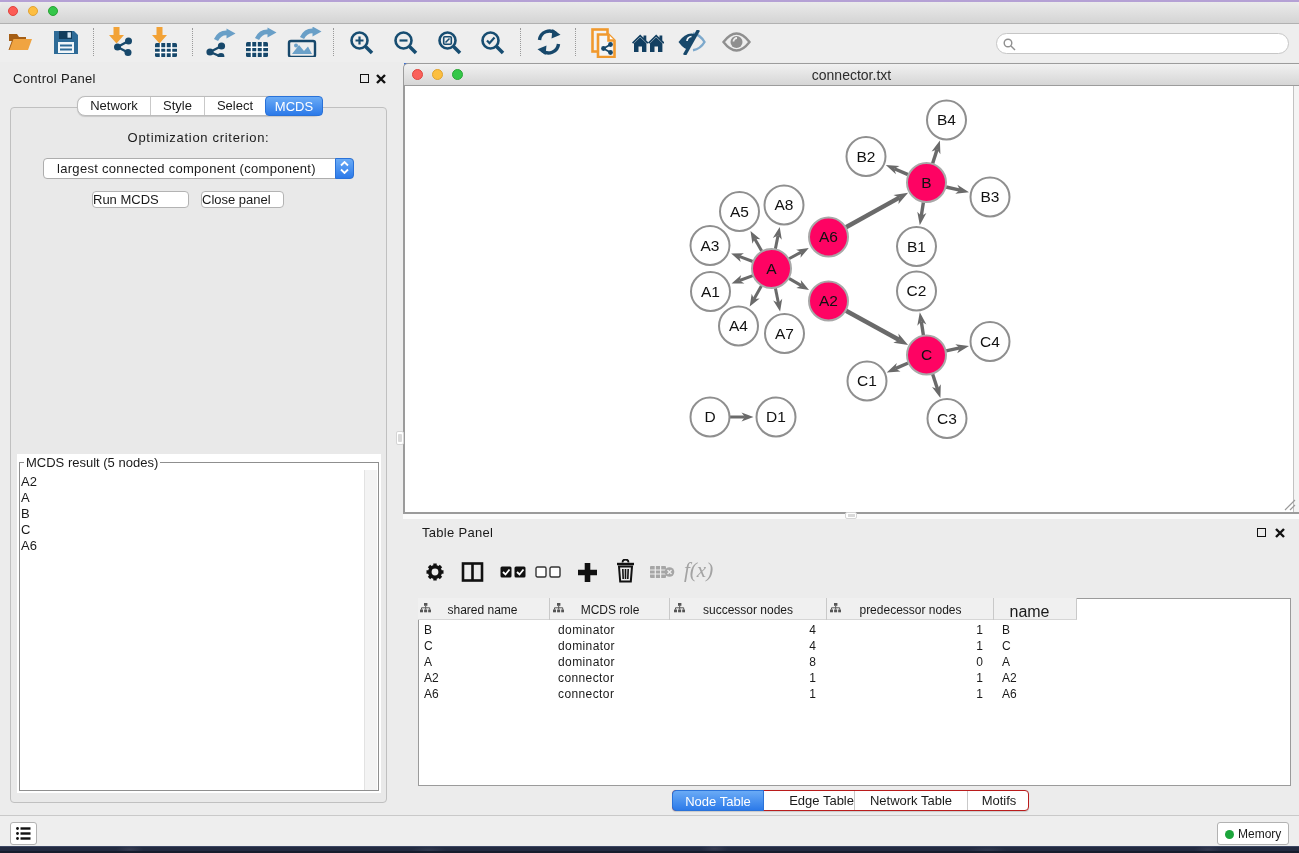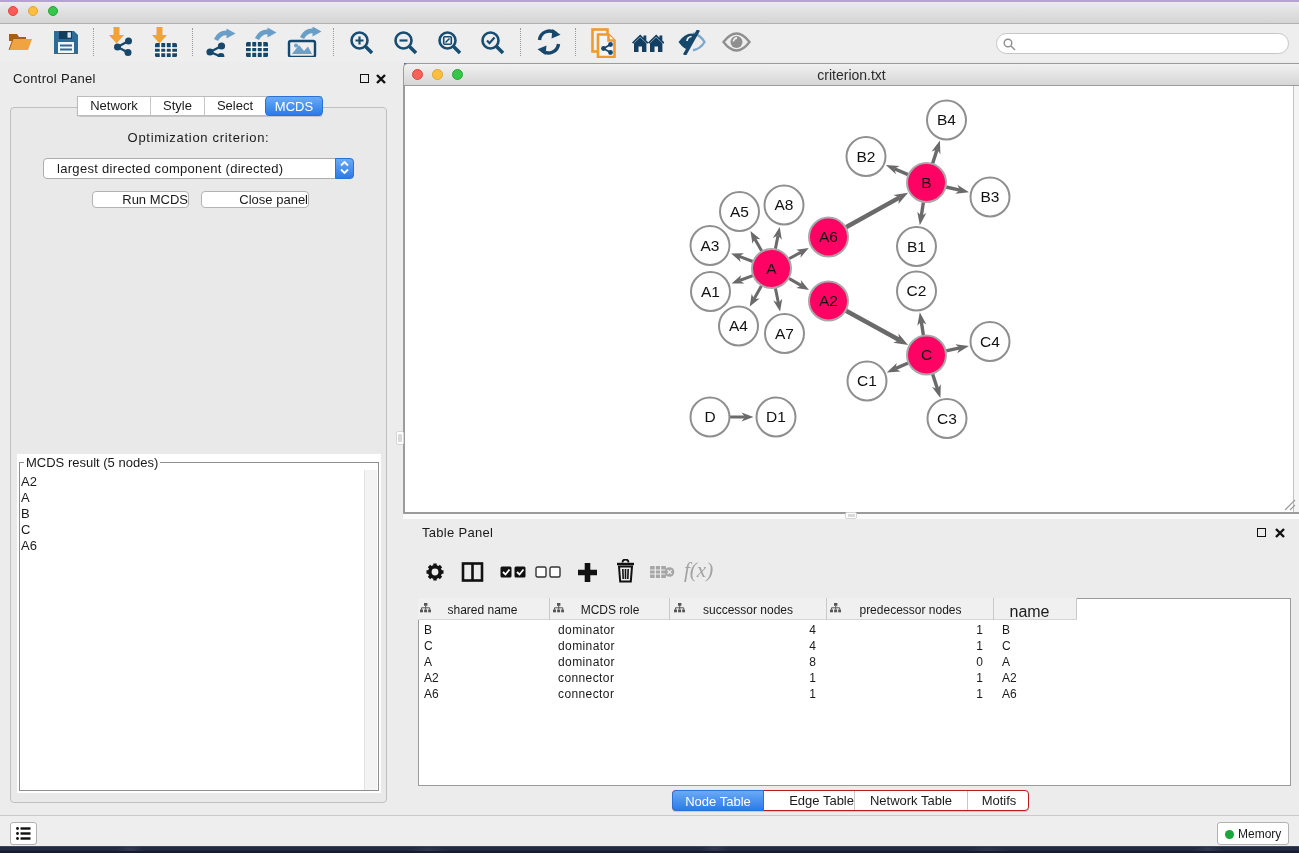--- a/index.html
+++ b/index.html
@@ -1,21 +1,21 @@
 <!DOCTYPE html>
 <html><head><meta charset="utf-8"><style>
 *{margin:0;padding:0;box-sizing:border-box}
 html,body{width:1299px;height:853px;overflow:hidden}
 body{font-family:"Liberation Sans",sans-serif;background:#ececec;position:relative;font-size:13px;color:#1a1a1a}
 .abs{position:absolute}
 .tl{position:absolute;width:12px;height:12px;border-radius:50%;top:7px}
 .sep{position:absolute;top:28px;height:28px;border-left:1px dotted #9a9a9a}
 .ticon{position:absolute;top:29px}
 svg{display:block}
-.btn{position:absolute;background:#fff;border:1px solid #b3b3b3;border-radius:4px;text-align:right;font-size:13px}
+.btn{position:absolute;background:#fff;border:1px solid #b3b3b3;border-radius:4px;text-align:left;font-size:13px}
 </style></head>
 <body>
 
 <div class="abs" style="left:0;top:0;width:1299px;height:2px;background:#b5a1d5"></div>
 
 <div class="abs" style="left:0;top:2px;width:1299px;height:22px;background:linear-gradient(#ebebeb,#d4d4d4);border-bottom:1px solid #b1b1b1;border-radius:5px 5px 0 0">
   <div class="tl" style="left:8px;top:4px;width:10px;height:10px;background:#fc5c56;border:1px solid #e1443e"></div>
   <div class="tl" style="left:28px;top:4px;width:10px;height:10px;background:#fdbe41;border:1px solid #e2a334"></div>
   <div class="tl" style="left:48px;top:4px;width:10px;height:10px;background:#35c64a;border:1px solid #2aa335"></div>
 </div>
@@ -179,51 +179,51 @@
 
 <div class="abs" style="left:0;top:62px;width:404px;height:753px;background:#ececec"></div>
 <div class="abs" style="left:13px;top:71px;font-size:13px;letter-spacing:.3px;color:#1a1a1a">Control Panel</div>
 <div class="abs" style="left:360px;top:74px;width:9px;height:9px;border:1.5px solid #111"></div>
 <svg class="abs" style="left:375px;top:73px" width="12" height="12" viewBox="0 0 12 12">
     <path d="M2 2 L10 10 M10 2 L2 10" stroke="#111" stroke-width="2.4"></path>
   </svg>
 
 <div class="abs" style="left:10px;top:107px;width:377px;height:696px;background:#e9e9e9;border:1px solid #c0c0c0;border-radius:4px"></div>
 
-<div class="abs" style="left:77px;top:96px;width:245px;height:20px;background:#fff;border:1px solid #bcbcbc;border-radius:0;box-shadow:0 0.5px 1px rgba(0,0,0,.15)">
+<div class="abs" style="left:77px;top:96px;width:245px;height:20px;background:#fff;border:1px solid #bcbcbc;border-radius:8px;box-shadow:0 0.5px 1px rgba(0,0,0,.15)">
   <div class="abs" style="left:0;top:0;width:73px;height:18px;line-height:18px;text-align:center;border-right:1px solid #c9c9c9">Network</div>
   <div class="abs" style="left:73px;top:0;width:54px;height:18px;line-height:18px;text-align:center;border-right:1px solid #c9c9c9">Style</div>
   <div class="abs" style="left:127px;top:0;width:60px;height:18px;line-height:18px;text-align:center">Select</div>
   <div class="abs" style="left:187px;top:-1px;width:58px;height:20px;line-height:20px;text-align:center;background:linear-gradient(#6aabf6,#2c7ae9);color:#fff;border-radius:4px;border:1px solid #2a72d8">MCDS</div>
 </div>
 <div class="abs" style="left:10px;top:130px;width:377px;text-align:center;font-size:13px;letter-spacing:.7px">Optimization criterion:</div>
 
 <div class="abs" style="left:43px;top:158px;width:311px;height:21px;background:#fff;border:1px solid #adadad;border-radius:4px">
-  <div class="abs" style="left:13px;top:2px;font-size:13px;letter-spacing:.3px">largest directed component (directed)</div>
+  <div class="abs" style="left:13px;top:2px;font-size:13px;letter-spacing:.3px">largest connected component (component)</div>
   <div class="abs" style="right:-1px;top:-1px;width:19px;height:21px;background:linear-gradient(#6aabf6,#2c7ae9);border-radius:0 4px 4px 0;border:1px solid #2a72d8">
     <svg width="11" height="13" viewBox="0 0 11 13" style="position:absolute;left:3px;top:2px">
         <path d="M2 4.5 L5.5 1 L9 4.5 M2 8.5 L5.5 12 L9 8.5" stroke="#fff" stroke-width="1.8" fill="none"></path>
       </svg>
   </div>
 </div>
 <div class="btn" style="left:92px;top:191px;width:97px;height:17px;line-height:16px">Run MCDS</div>
-<div class="btn" style="left:201px;top:191px;width:108px;height:17px;line-height:16px">Close panel</div>
+<div class="btn" style="left:201px;top:191px;width:83px;height:17px;line-height:16px">Close panel</div>
 
 <div class="abs" style="left:17px;top:454px;width:364px;height:339px;background:#fff"></div>
 <div class="abs" style="left:19px;top:462px;width:360px;height:329px;border:1px solid #8f8f8f"></div>
 <div class="abs" style="left:24px;top:455px;background:#fff;padding:0 2px;font-size:13px">MCDS result (5 nodes)</div>
 <div class="abs" style="left:21px;top:474px;font-size:13px;line-height:16px">A2<br>A<br>B<br>C<br>A6</div>
 <div class="abs" style="left:364px;top:470px;width:13px;height:320px;background:#f3f3f3;border-left:1px solid #e2e2e2"></div>
 
 <div class="abs" style="left:404px;top:63px;width:6px;height:6px;background:#3a6fd8"></div>
 <div class="abs" style="left:403px;top:63px;width:896px;height:23px;background:linear-gradient(#f1f1f1,#d6d6d6);border:1px solid #9c9c9c;border-right:none;border-radius:5px 0 0 0">
   <div class="tl" style="left:8px;top:5px;width:11px;height:11px;background:#fa615b;border:1px solid #df463f"></div>
   <div class="tl" style="left:28px;top:5px;width:11px;height:11px;background:#fcbf40;border:1px solid #e0a42f"></div>
   <div class="tl" style="left:48px;top:5px;width:11px;height:11px;background:#34c748;border:1px solid #2aa637"></div>
-  <div class="abs" style="left:0;width:100%;text-align:center;top:3px;font-size:14px;color:#2c2c2c">criterion.txt</div>
+  <div class="abs" style="left:0;width:100%;text-align:center;top:3px;font-size:14px;color:#2c2c2c">connector.txt</div>
 </div>
 <div class="abs" style="left:403px;top:86px;width:896px;height:426px;background:#f4f4f4;border-left:2px solid #9b9b9b"></div>
 <div class="abs" style="left:405px;top:86px;width:889px;height:426px;background:#fff;border-right:1px solid #c2c2c2"></div>
 <div class="abs" style="left:403px;top:512px;width:896px;height:2px;background:#9b9b9b"></div>
 <div class="abs" style="left:403px;top:514px;width:896px;height:5px;background:#fbfbfb"></div>
 <svg class="abs" style="left:1284px;top:499px" width="12" height="12" viewBox="0 0 12 12">
     <path d="M11 1 L1 11 M11 6 L6 11" stroke="#9a9a9a" stroke-width="1.2"></path>
   </svg>
 
 <div class="abs" style="left:396px;top:431px;width:8px;height:14px;background:#fff;border:1px solid #d5d5d5;border-radius:2px">

